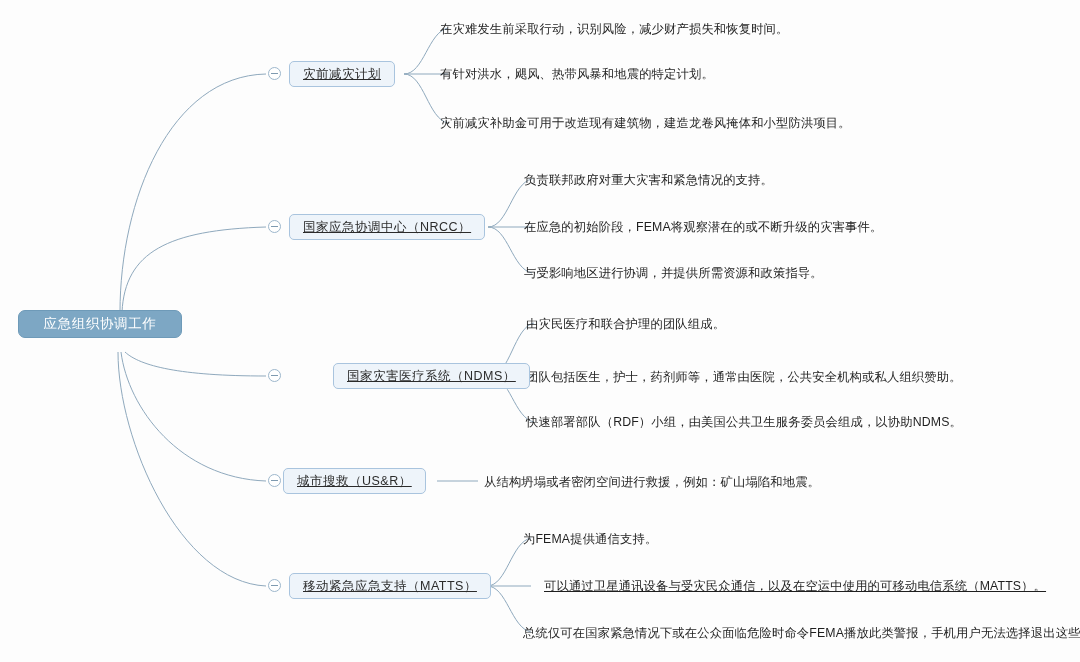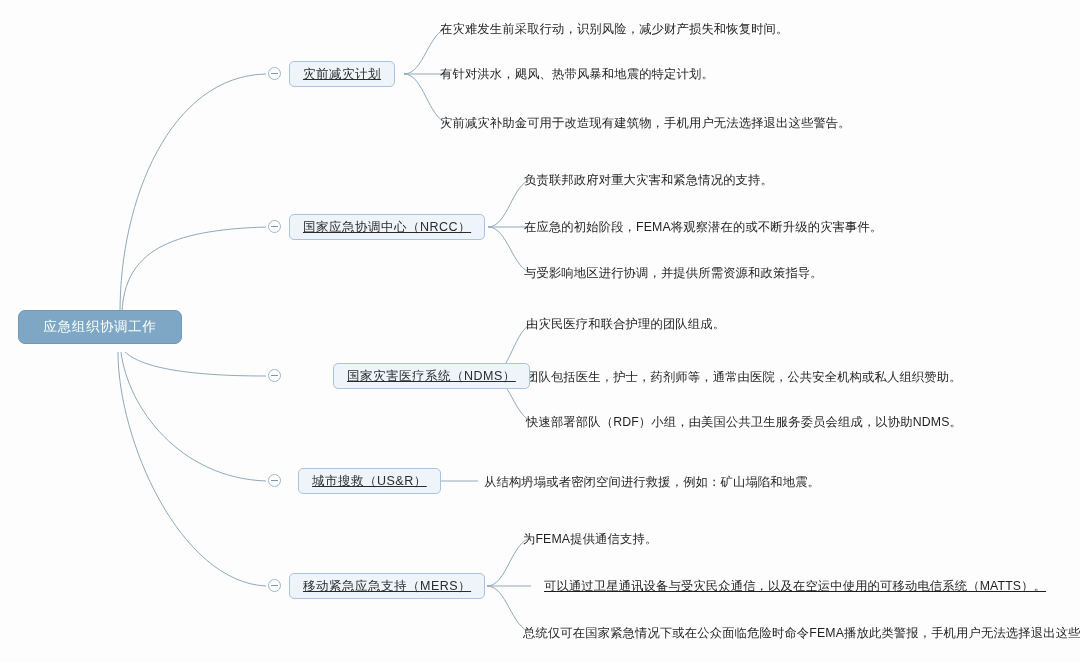--- a/index.html
+++ b/index.html
@@ -26,21 +26,21 @@
     height: 662px;
     pointer-events: none;
   }
 
   
   .root-node {
     position: absolute;
     left: 18px;
     top: 310px;
     width: 164px;
-    height: 34px;
+    height: 28px;
     background: #7da7c4;
     border: 1px solid #6e9ab8;
     border-radius: 7px;
     box-sizing: border-box;
     display: flex;
     align-items: center;
     justify-content: center;
     color: #ffffff;
     font-size: 13.5px;
     letter-spacing: 0.6px;
@@ -159,46 +159,46 @@
   <div class="root-node">
     <span>应急组织协调工作</span>
   </div>
 
   <div class="toggle" style="left:268px; top:67px;"></div>
   <div class="branch-node" style="left:289px; top:61px;">
     <span>灾前减灾计划</span>
   </div>
   <div class="leaf" style="left:440px; top:21px;">在灾难发生前采取行动，识别风险，减少财产损失和恢复时间。</div>
   <div class="leaf" style="left:440px; top:66px;">有针对洪水，飓风、热带风暴和地震的特定计划。</div>
-  <div class="leaf" style="left:440px; top:115px;">灾前减灾补助金可用于改造现有建筑物，手机用户无法选择退出这些警告。</div>
+  <div class="leaf" style="left:440px; top:115px;">灾前减灾补助金可用于改造现有建筑物，建造龙卷风掩体和小型防洪项目。</div>
 
   <div class="toggle" style="left:268px; top:220px;"></div>
   <div class="branch-node" style="left:289px; top:214px;">
     <span>国家应急协调中心（NRCC）</span>
   </div>
   <div class="leaf" style="left:524px; top:172px;">负责联邦政府对重大灾害和紧急情况的支持。</div>
   <div class="leaf" style="left:524px; top:219px;">在应急的初始阶段，FEMA将观察潜在的或不断升级的灾害事件。</div>
   <div class="leaf" style="left:524px; top:265px;">与受影响地区进行协调，并提供所需资源和政策指导。</div>
 
   <div class="toggle" style="left:268px; top:369px;"></div>
   <div class="branch-node" style="left:289px; top:363px;margin-left:44px;">
     <span>国家灾害医疗系统（NDMS）</span>
   </div>
   <div class="leaf" style="left:526px; top:316px;">由灾民医疗和联合护理的团队组成。</div>
   <div class="leaf" style="left:526px; top:369px;">团队包括医生，护士，药剂师等，通常由医院，公共安全机构或私人组织赞助。</div>
   <div class="leaf" style="left:526px; top:414px;">快速部署部队（RDF）小组，由美国公共卫生服务委员会组成，以协助NDMS。</div>
 
   <div class="toggle" style="left:268px; top:474px;"></div>
-  <div class="branch-node" style="left:298px; top:468px;">
+  <div class="branch-node" style="left:283px; top:468px;">
     <span>城市搜救（US&amp;R）</span>
   </div>
   <div class="leaf" style="left:484px; top:474px;">从结构坍塌或者密闭空间进行救援，例如：矿山塌陷和地震。</div>
 
   <div class="toggle" style="left:268px; top:579px;"></div>
   <div class="branch-node" style="left:289px; top:573px;">
-    <span>移动紧急应急支持（MERS）</span>
+    <span>移动紧急应急支持（MATTS）</span>
   </div>
   <div class="leaf" style="left:523px; top:531px;text-align:right;">为FEMA提供通信支持。</div>
   <div class="leaf" style="left:544px; top:578px;text-decoration:underline;">可以通过卫星通讯设备与受灾民众通信，以及在空运中使用的可移动电信系统（MATTS）。</div>
   <div class="leaf" style="left:523px; top:625px;">总统仅可在国家紧急情况下或在公众面临危险时命令FEMA播放此类警报，手机用户无法选择退出这些警告。</div>
 
 
 </div>
 
 </body></html>

